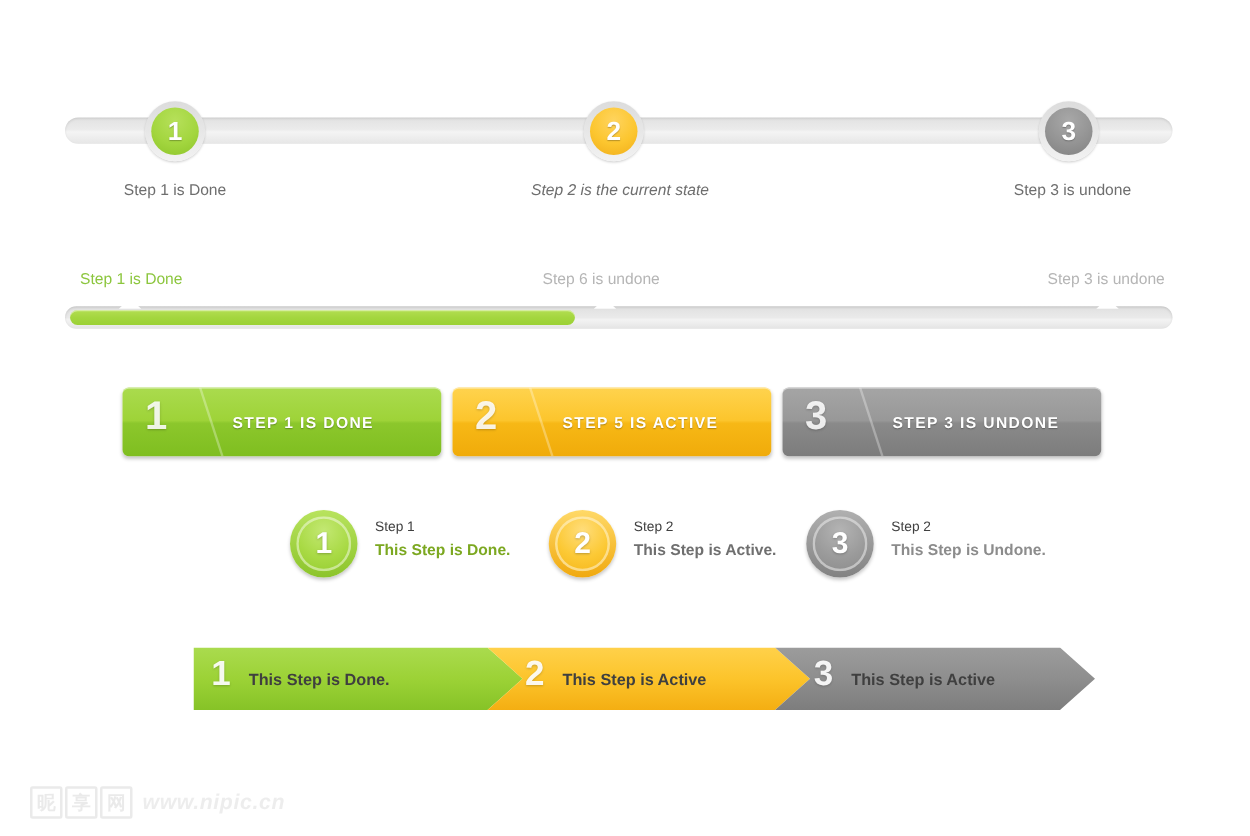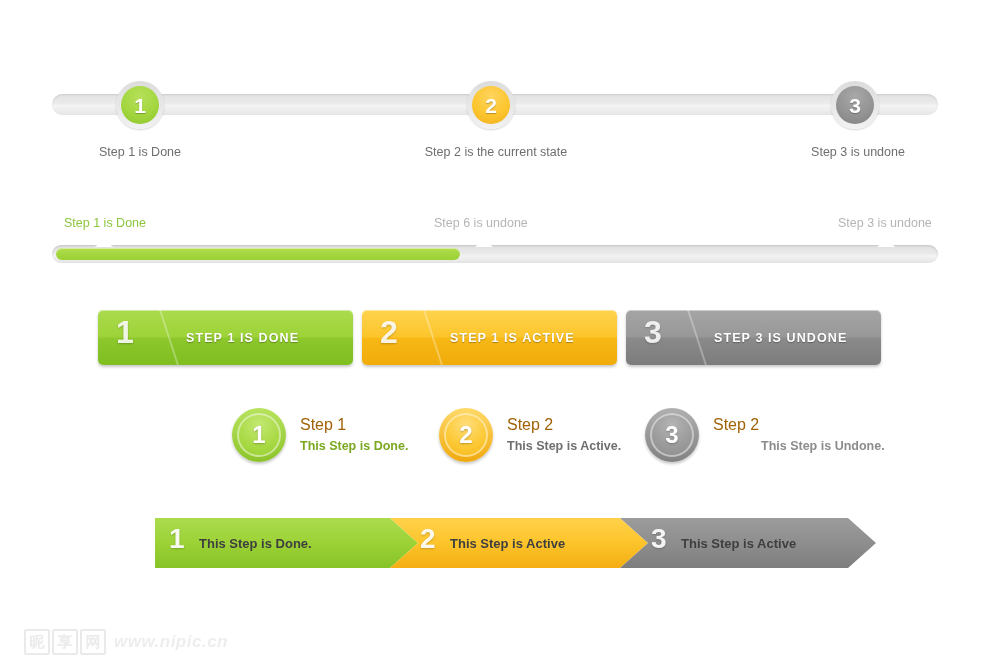--- a/index.html
+++ b/index.html
@@ -110,21 +110,21 @@
     font-size:24px;font-weight:bold;color:#fff;
     text-shadow:0 1px 2px rgba(0,0,0,.25);line-height:1;
   }
   .coin-green{background:linear-gradient(to bottom,#b8e35e,#8cc42b);}
   .coin-green .s4-inner{background:radial-gradient(circle at 50% 26%,#c3e873 0%,#a9da45 55%,#93cb2e 100%);box-shadow:inset 0 0 0 2px rgba(255,255,255,.45);}
   .coin-amber{background:linear-gradient(to bottom,#ffd968,#f0a90f);}
   .coin-amber .s4-inner{background:radial-gradient(circle at 50% 26%,#ffdd7b 0%,#fcc935 55%,#f5b418 100%);box-shadow:inset 0 0 0 2px rgba(255,255,255,.45);}
   .coin-gray{background:linear-gradient(to bottom,#b0b0b0,#828282);}
   .coin-gray .s4-inner{background:radial-gradient(circle at 50% 26%,#b4b4b4 0%,#9b9b9b 55%,#8a8a8a 100%);box-shadow:inset 0 0 0 2px rgba(255,255,255,.45);}
   .s4-txt{position:absolute;left:68px;top:8px;}
-  .s4-small{font-size:16px;color:#a16207;margin-bottom:5px;white-space:nowrap;}
+  .s4-small{font-size:11px;color:#404040;margin-bottom:5px;white-space:nowrap;}
   .s4-big{font-size:12.5px;font-weight:bold;white-space:nowrap;}
 
   
   .sec5{position:absolute;left:0;top:518px;width:1000px;height:60px;}
   .s5-seg{position:absolute;top:0;height:50px;display:flex;align-items:center;}
   .s5-num{
     position:absolute;top:7px;
     font-size:28px;font-weight:bold;color:rgba(255,255,255,.92);
     text-shadow:0 1px 2px rgba(0,0,0,.20);line-height:1;
   }
@@ -171,21 +171,21 @@
     <div class="s1-node" style="left:116px;">
       <div class="s1-ring"></div>
       <div class="s1-ball ball-green">1</div>
     </div>
     <div class="s1-cap" style="left:140px;">Step 1 is Done</div>
 
     <div class="s1-node" style="left:467px;">
       <div class="s1-ring"></div>
       <div class="s1-ball ball-amber">2</div>
     </div>
-    <div class="s1-cap" style="left:496px;">Step 2 is the current state</div>
+    <div class="s1-cap" style="left:496px;font-style:italic;">Step 2 is the current state</div>
 
     <div class="s1-node" style="left:831px;">
       <div class="s1-ring"></div>
       <div class="s1-ball ball-gray">3</div>
     </div>
     <div class="s1-cap" style="left:858px;">Step 3 is undone</div>
   </div>
 
   <div class="sec2">
     <div class="s2-label s2-l1">Step 1 is Done</div>
@@ -203,21 +203,21 @@
 
   <div class="sec3">
     <div class="s3-btn s3-green" style="left:98px;">
       <div class="s3-num">1</div>
       <div class="s3-chev"></div>
       <div class="s3-txt">STEP 1 IS DONE</div>
     </div>
     <div class="s3-btn s3-amber" style="left:362px;">
       <div class="s3-num">2</div>
       <div class="s3-chev"></div>
-      <div class="s3-txt">STEP 1 IS ACTIVE</div>
+      <div class="s3-txt">STEP 5 IS ACTIVE</div>
     </div>
     <div class="s3-btn s3-gray" style="left:626px;">
       <div class="s3-num">3</div>
       <div class="s3-chev"></div>
       <div class="s3-txt">STEP 3 IS UNDONE</div>
     </div>
   </div>
 
   <div class="sec4">
     <div class="s4-item" style="left:232px;">
@@ -239,21 +239,21 @@
         <div class="s4-big" style="color:#6f6f6f;">This Step is Active.</div>
       </div>
     </div>
 
     <div class="s4-item" style="left:645px;">
       <div class="s4-coin coin-gray">
         <div class="s4-inner">3</div>
       </div>
       <div class="s4-txt">
         <div class="s4-small">Step 2</div>
-        <div class="s4-big" style="color:#8c8c8c;margin-left:48px;">This Step is Undone.</div>
+        <div class="s4-big" style="color:#8c8c8c;">This Step is Undone.</div>
       </div>
     </div>
   </div>
 
   <div class="sec5">
     <svg width="1000" height="60" style="position:absolute;left:0;top:0;">
       <defs>
         <linearGradient id="gGreen" x1="0" y1="0" x2="0" y2="1">
           <stop offset="0%" stop-color="#aadb4e"></stop>
           <stop offset="50%" stop-color="#9cd236"></stop>

